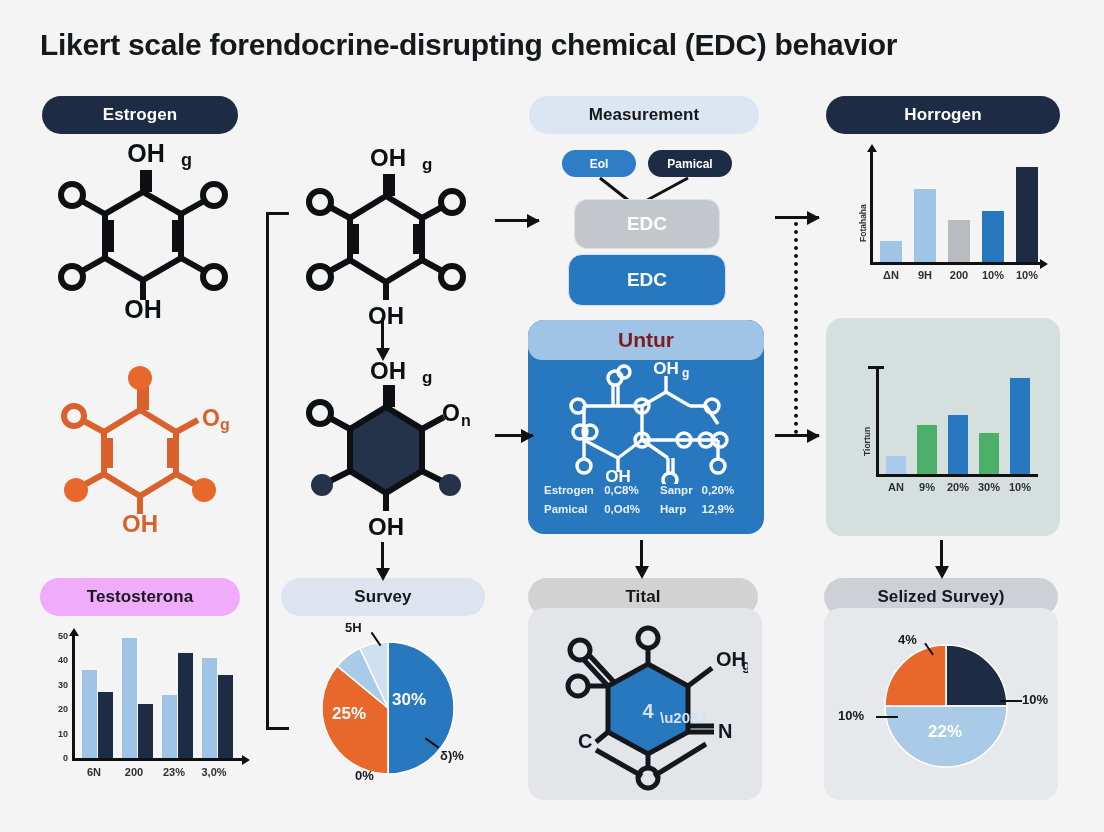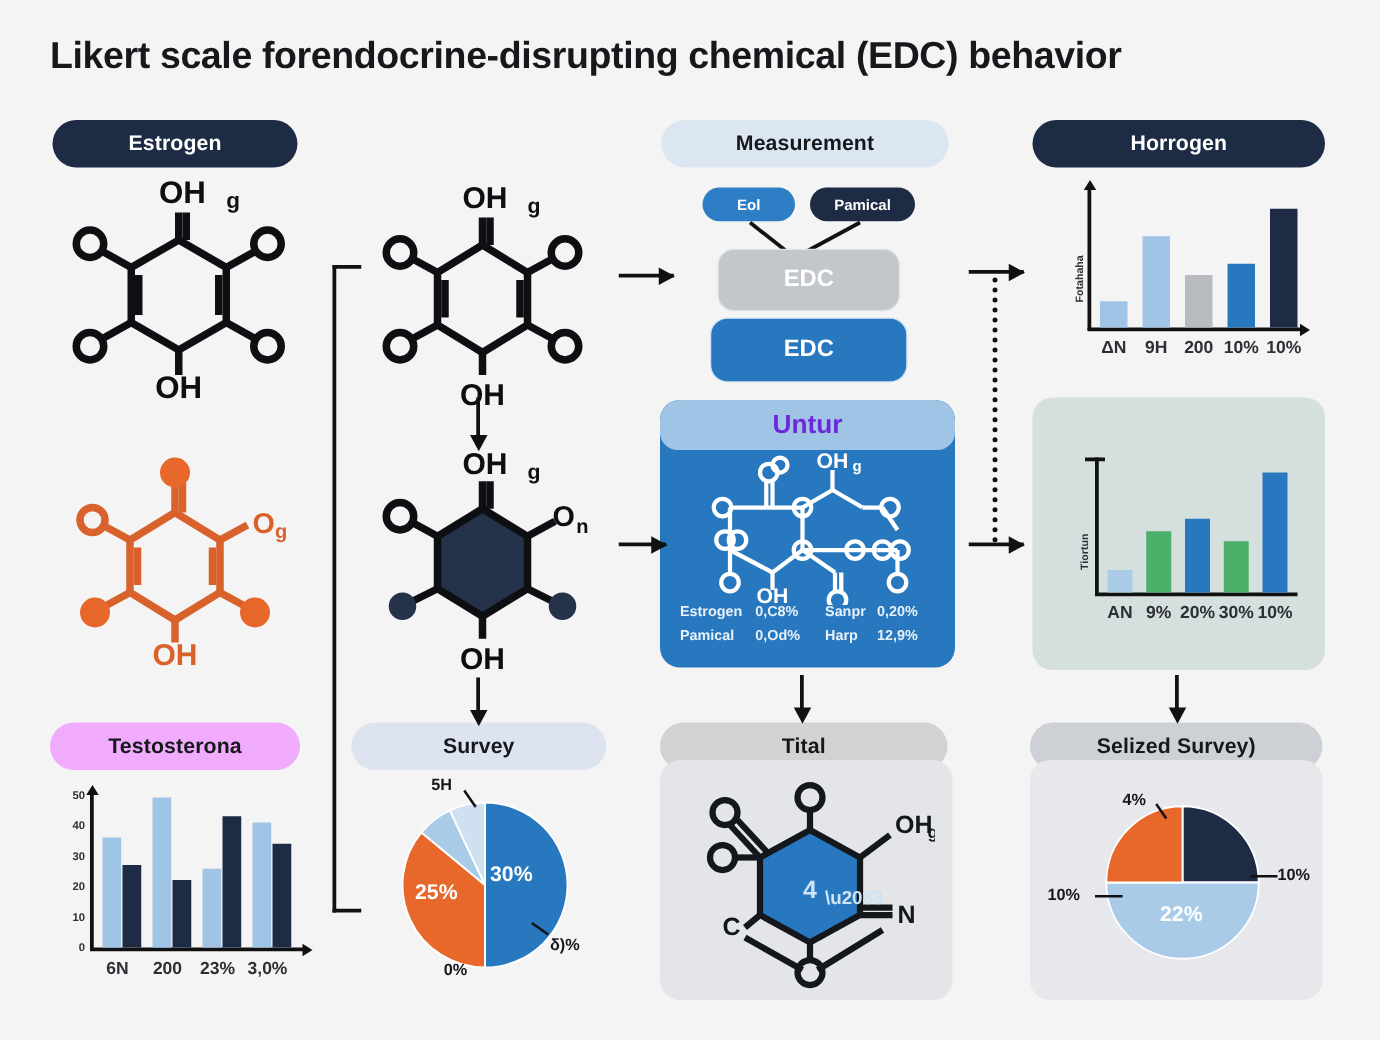--- a/index.html
+++ b/index.html
@@ -83,21 +83,21 @@
   }
   
   #panel-untur{
     position:absolute;left:528px;top:320px;width:236px;height:214px;
     background:#2878c0;border-radius:16px;overflow:hidden;
   }
   #untur-head{
     position:absolute;left:0;top:0;width:236px;height:40px;
     background:#9fc4e6;border-radius:16px 16px 14px 14px;
     display:flex;align-items:center;justify-content:center;
-    font-size:21px;font-weight:bold;color:#6d28d9;
+    font-size:21px;font-weight:bold;color:#7f1d1d;
   }
   #untur-table{
     position:absolute;left:14px;top:160px;width:212px;
     font-size:11.5px;color:#e8f1fa;font-weight:bold;line-height:17px;
   }
   #untur-table td{padding:0 4px 0 0;white-space:nowrap;}
   #untur-table td.v{text-align:left;padding-right:14px;}
 
   
   .arrow-h{position:absolute;height:3px;background:#111;}
@@ -127,21 +127,21 @@
   
   #bracket{
     position:absolute;left:266px;top:212px;width:20px;height:512px;
     border-left:3px solid #111;border-top:3px solid #111;border-bottom:3px solid #111;
   }
   
   .chart{position:absolute;}
   .axis-line{position:absolute;background:#111;}
   .bar{position:absolute;}
   .tick-lbl{
-    position:absolute;font-size:14px;font-weight:bold;color:#2c2f34;
+    position:absolute;font-size:11px;font-weight:bold;color:#2c2f34;
     text-align:center;white-space:nowrap;
   }
   .ytick-lbl{
     position:absolute;font-size:9px;font-weight:bold;color:#2c2f34;
     text-align:right;white-space:nowrap;
   }
   .axis-name{
     position:absolute;font-size:8.5px;font-weight:bold;color:#2c2f34;
     transform:rotate(-90deg);transform-origin:left top;white-space:nowrap;
   }

